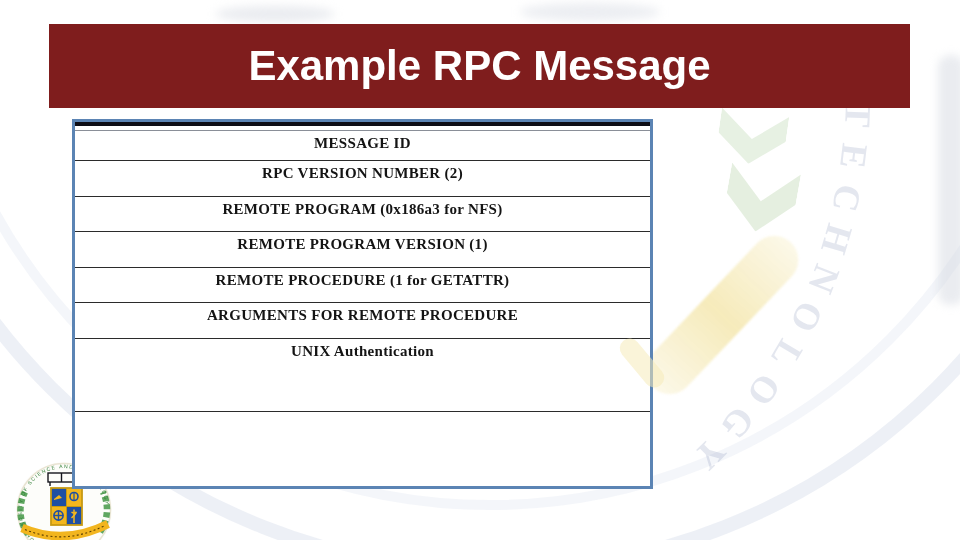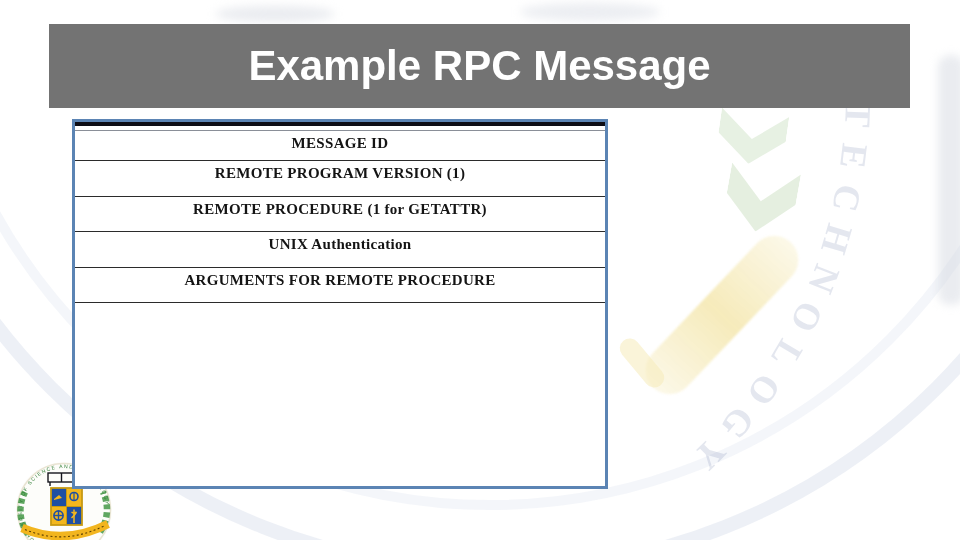--- a/index.html
+++ b/index.html
@@ -36,29 +36,29 @@
   .wm-smudge.s2{left:520px;top:3px;width:140px;height:18px;background:rgba(213,218,226,0.45);}
   .wm-smudge.s3{left:938px;top:55px;width:26px;height:250px;background:rgba(208,213,222,0.45);border-radius:12px;filter:blur(4px);}
   .wm-letter{
     position:absolute;z-index:1;
     font-family:"Liberation Serif",serif;font-weight:bold;font-size:37px;
     color:rgba(96,112,158,0.17);
   }
   
   .title-bar{
     position:absolute;z-index:3;left:49px;top:24px;width:861px;height:84px;
-    background:#737373;display:flex;align-items:center;justify-content:center;
+    background:#7f1d1d;display:flex;align-items:center;justify-content:center;
   }
   .title-bar .title{
     color:#ffffff;font-size:42px;font-weight:600;letter-spacing:0px;
     font-family:"Liberation Sans",sans-serif;
   }
   
   .doc-table{
-    position:absolute;z-index:3;left:72px;top:119px;width:536px;height:370px;
+    position:absolute;z-index:3;left:72px;top:119px;width:581px;height:370px;
     box-sizing:border-box;border:3px solid #5b84b4;background:#ffffff;
     display:flex;flex-direction:column;
   }
   .top-black{height:4px;background:#0d0d15;flex:0 0 auto;}
   .top-gap{height:4px;background:#ffffff;flex:0 0 auto;}
   .top-gray{height:1px;background:#8a8f98;flex:0 0 auto;}
   .rows{flex:1 1 auto;display:flex;flex-direction:column;}
   .trow{
     box-sizing:border-box;border-bottom:1.5px solid #2b2b2b;
     display:flex;justify-content:center;align-items:flex-start;
@@ -104,24 +104,26 @@
   <div class="title-bar">
     <span class="title">Example RPC Message</span>
   </div>
 
   <div class="doc-table">
     <div class="top-black"></div>
     <div class="top-gap"></div>
     <div class="top-gray"></div>
     <div class="rows" id="rpc-rows">
         <div class="trow">MESSAGE ID</div>
+        <div class="trow">RPC VERSION NUMBER (2)</div>
+        <div class="trow">REMOTE PROGRAM (0x186a3 for NFS)</div>
         <div class="trow">REMOTE PROGRAM VERSION (1)</div>
         <div class="trow">REMOTE PROCEDURE (1 for GETATTR)</div>
+        <div class="trow">ARGUMENTS FOR REMOTE PROCEDURE</div>
         <div class="trow">UNIX Authentication</div>
-        <div class="trow">ARGUMENTS FOR REMOTE PROCEDURE</div>
       </div>
   </div>
 
   <svg class="seal" viewBox="0 0 116 96">
     <circle cx="60" cy="48" r="48" fill="#fdfdfa"></circle>
     <circle cx="60" cy="48" r="46.5" fill="none" stroke="#e9e4d3" stroke-width="1.5"></circle>
 
     <path d="M24,72 A40,40 0 0 1 21,30" fill="none" stroke="#4f9d50" stroke-width="6.5" stroke-dasharray="5 3" opacity="0.9"></path>
     <path d="M96,70 A40,40 0 0 0 99,30" fill="none" stroke="#4f9d50" stroke-width="6.5" stroke-dasharray="5 3" opacity="0.9"></path>
 

